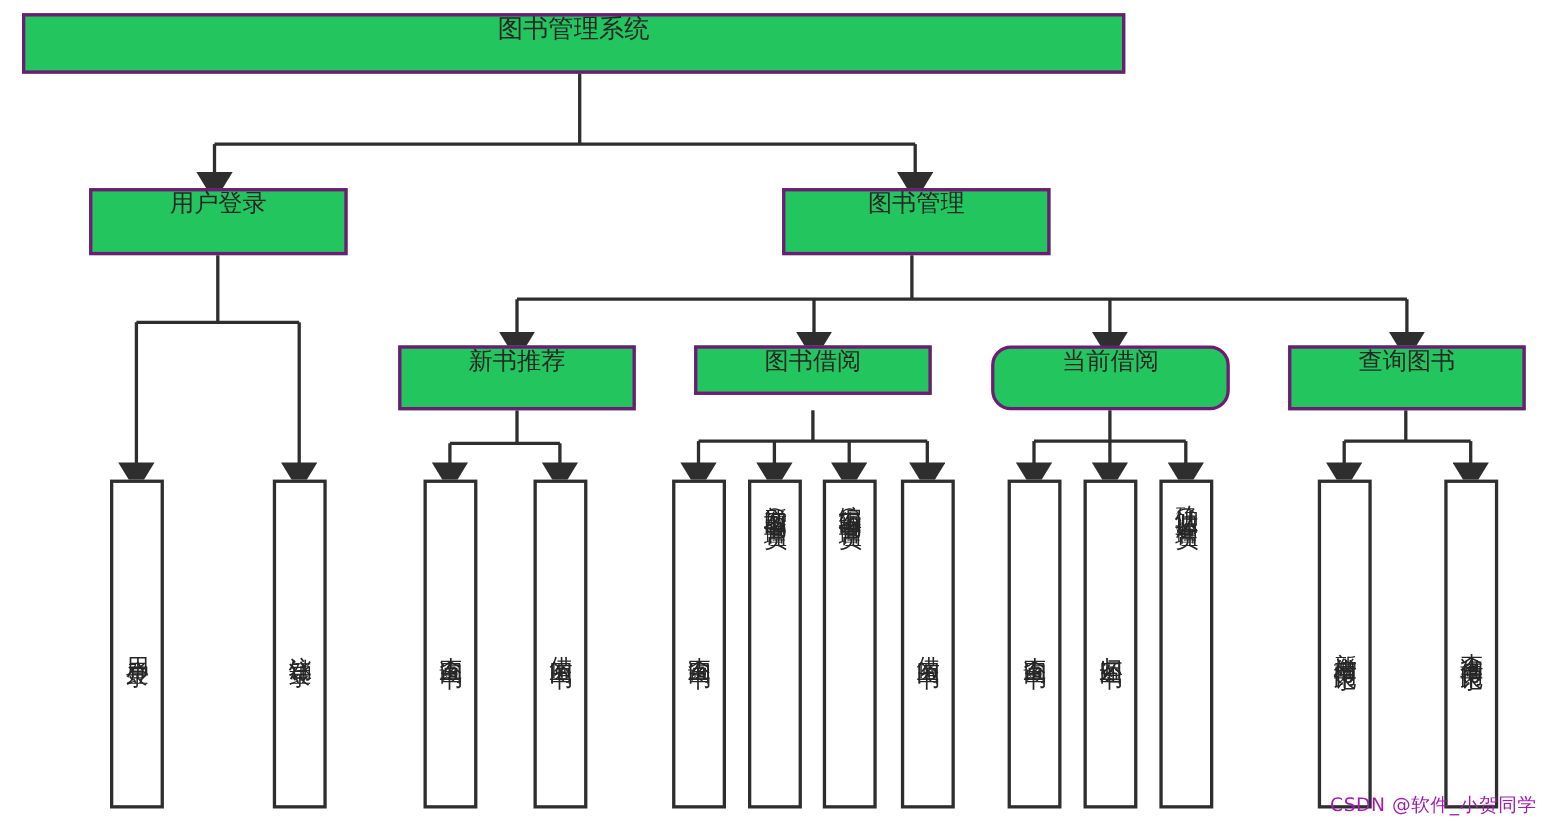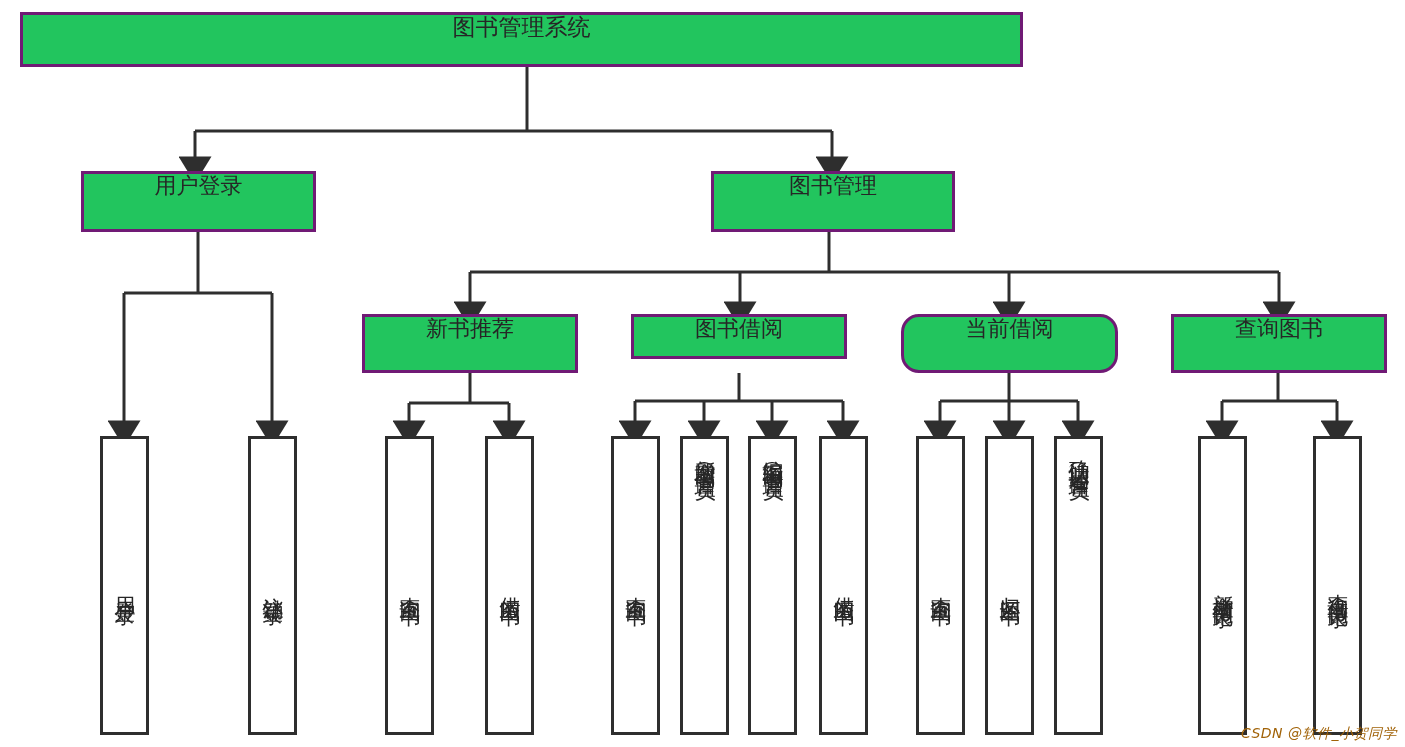--- a/index.html
+++ b/index.html
@@ -65,25 +65,24 @@
     margin-top: auto;
     margin-bottom: auto;
   }
   .leaf.top .vtext {
     margin-top: 4px;
   }
   .watermark {
     position: absolute;
     right: 8px;
     bottom: 4px;
-    font-size: 14px;
-    color: #a16207;
+    font-size: 17px;
+    color: #a21caf;
     white-space: nowrap;
     letter-spacing: 0.5px;
-    font-style: italic;
   }
 </style>
 </head>
 <body>
 
 <div id="canvas">
 
   <svg id="wires" viewBox="0 0 1405 747" xmlns="http://www.w3.org/2000/svg">
     <defs>
       <marker id="arrow" markerWidth="9" markerHeight="11" refX="1.2" refY="5.5" orient="auto" markerUnits="strokeWidth">

